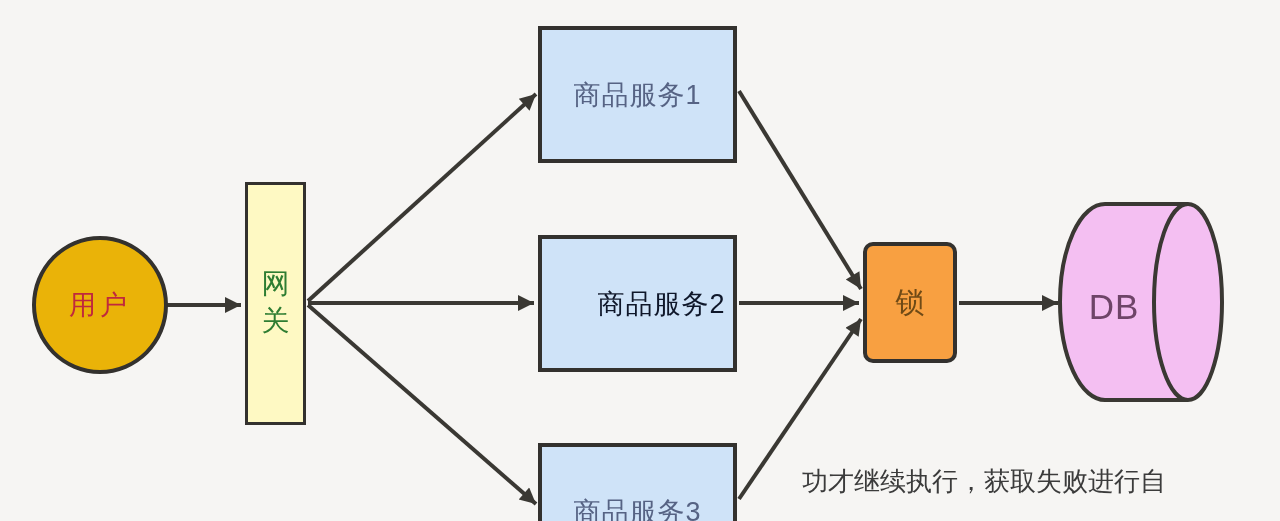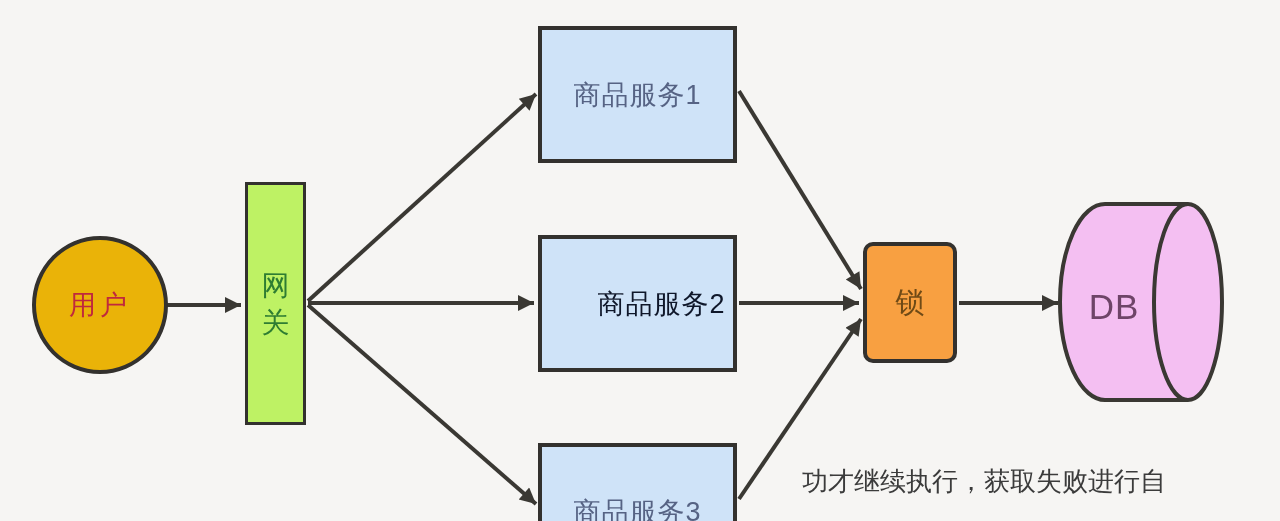--- a/index.html
+++ b/index.html
@@ -87,21 +87,21 @@
   <g>
     <path d="M 1188,204 L 1105,204 A 45,98 0 0 0 1105,400 L 1188,400" stroke-width="4" fill="#F4BFF2" stroke="#3A3833"></path>
     <ellipse cx="1188" cy="302" rx="34" ry="98" stroke-width="4" fill="#F4BFF2" stroke="#3A3833"></ellipse>
   </g>
 </svg>
 
 <div class="node node-user" style="background-color: #eab308;">
   <span style="color: rgb(192, 41, 61);">用户</span>
 </div>
 
-<div class="node node-gateway" style="background-color: #bef264;">
+<div class="node node-gateway" style="background-color: #fef9c3; font-family: Liberation Mono, monospace;">
   <span class="vlabel" style="color: rgb(46, 125, 50);">网关</span>
 </div>
 
 <div class="node node-service node-service1" style="background-color: rgb(207, 227, 248);">
   <span style="color: rgb(86, 99, 132);">商品服务1</span>
 </div>
 
 <div class="node node-service node-service2" style="background-color: rgb(207, 227, 248);">
   <span style="color: #0f172a; margin-left: 48px;">商品服务2</span>
 </div>

